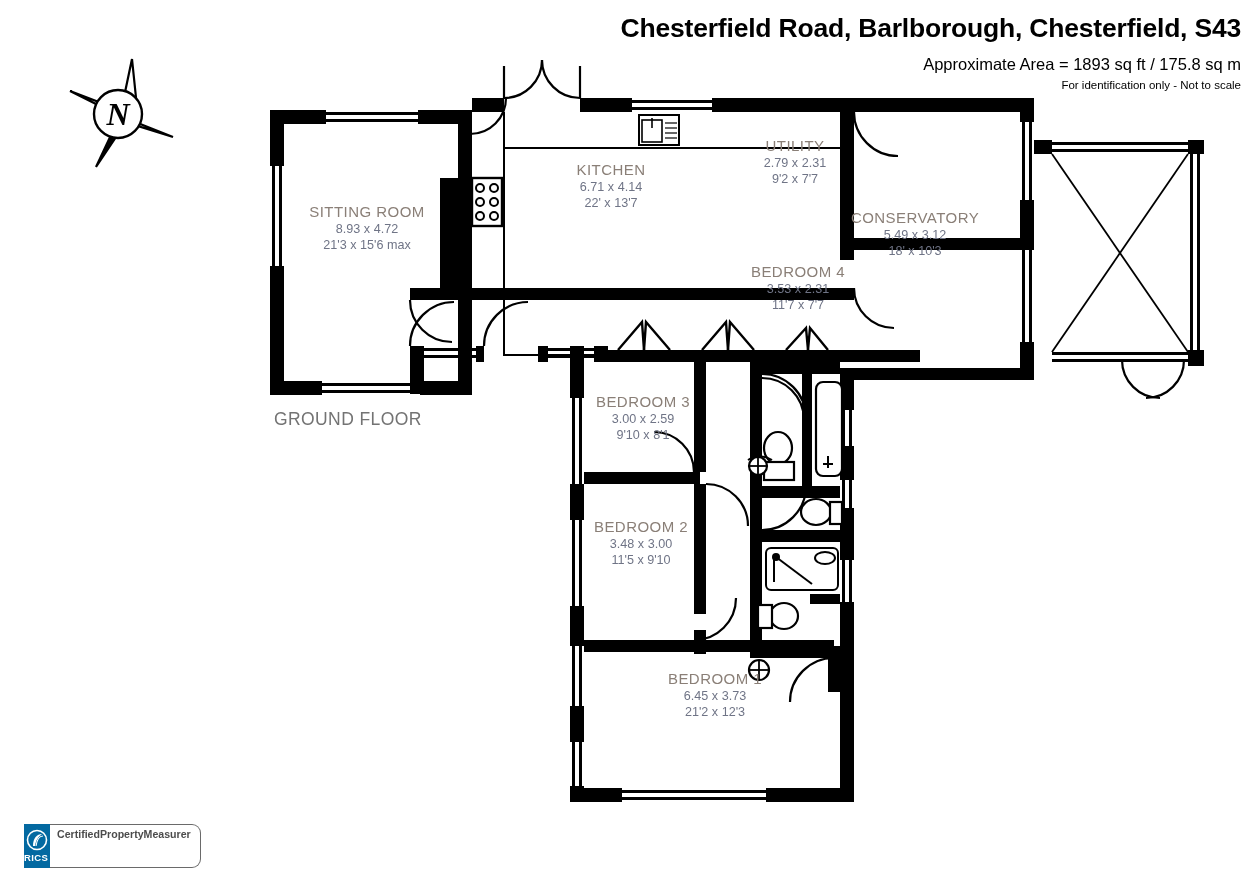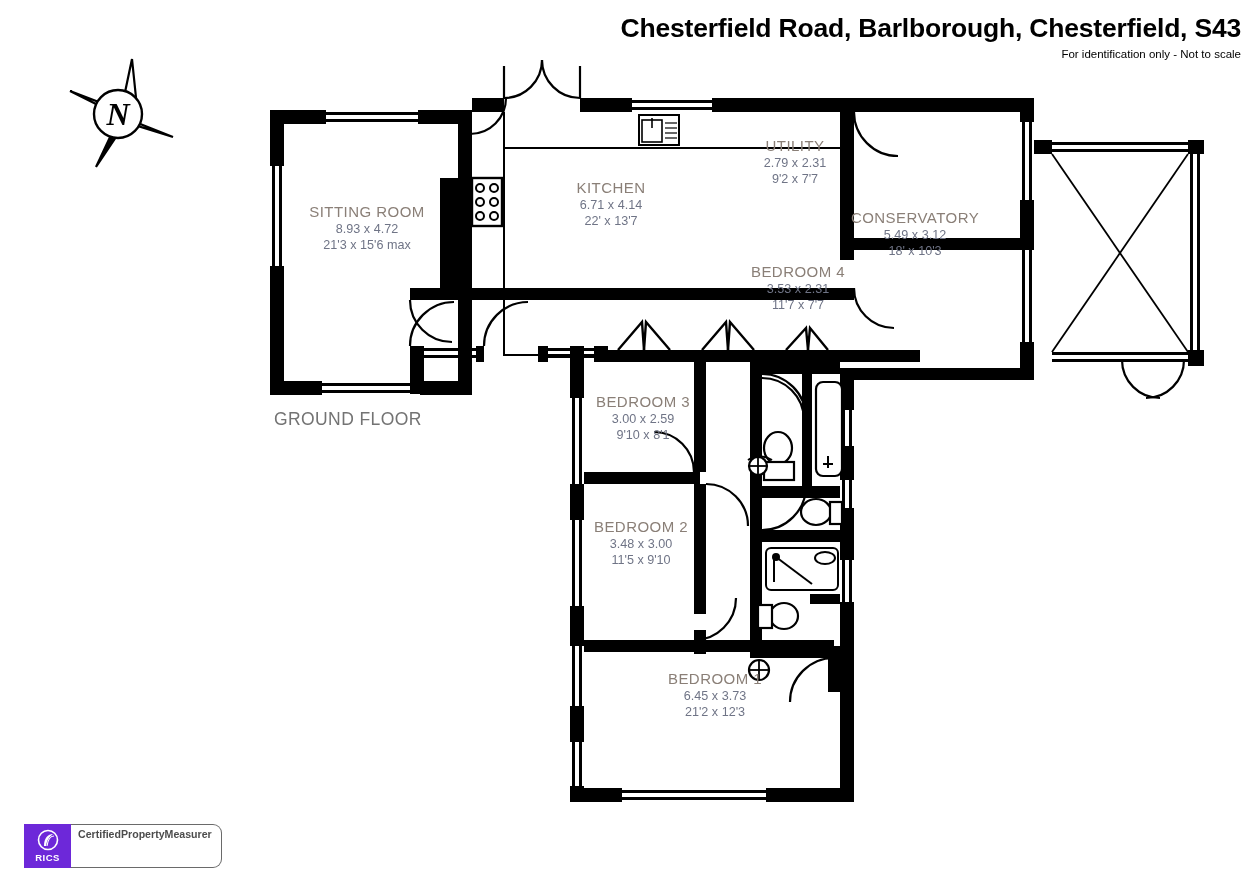--- a/index.html
+++ b/index.html
@@ -19,37 +19,38 @@
 
   
   .room{position:absolute;text-align:center;color:#8a7f77;line-height:1.28;white-space:nowrap;}
   .room .nm{font-size:15px;letter-spacing:0.45px;}
   .room .d1{font-size:12.6px;color:#6f7486;}
   .room .d2{font-size:12.6px;color:#6f7486;}
 
   
   .footer{position:absolute;left:24px;top:824px;display:flex;align-items:flex-start;}
   .rics-box{display:flex;align-items:stretch;height:44px;}
-  .rics-mark{width:47px;background:#6d28d9;display:flex;flex-direction:column;
-             align-items:center;justify-content:center;}
+  .rics-mark{width:26px;background:#0369a1;display:flex;flex-direction:column;
+             align-items:flex-start;justify-content:center;}
   .rics-word{color:#fff;font-size:9.5px;font-weight:bold;letter-spacing:0.4px;
              margin-top:1px;}
   .rics-text{border:1.6px solid #6a6a6a;border-left:none;border-radius:0 9px 9px 0;
              padding:3px 9px 3px 7px;display:flex;flex-direction:row;
              justify-content:center;}
   .rics-text span{font-size:10.6px;font-weight:bold;color:#4c4c4c;line-height:1.26;}
   .foot-copy{margin-left:14px;font-size:11.6px;color:#4a4a4a;line-height:1.42;padding-top:1px;}
 </style>
 </head>
 <body>
 
 <div id="stage">
 
   <div class="hdr">
     <div class="hdr-title">Chesterfield Road, Barlborough, Chesterfield, S43</div>
+    <div class="hdr-area">Approximate Area = 1893 sq ft / 175.8 sq m</div>
     <div class="hdr-note">For identification only - Not to scale</div>
   </div>
 
   <svg width="130" height="120" style="position:absolute;left:58px;top:55px;" viewBox="0 0 130 120">
 
     <polygon points="62,61 74,4 80,62" fill="#ffffff" stroke="#000" stroke-width="2.2"></polygon>
     <polygon points="62,61 12,36 64,56" fill="#ffffff" stroke="#000" stroke-width="2.2"></polygon>
     <polygon points="62,61 115,82 64,66" fill="#ffffff" stroke="#000" stroke-width="2.2"></polygon>
     <polygon points="62,61 38,112 70,64" fill="#000000" stroke="#000" stroke-width="2.2"></polygon>
     <circle cx="60" cy="59" r="24" fill="#ffffff" stroke="#000" stroke-width="2.4"></circle>
@@ -342,21 +343,21 @@
 
   </svg>
 
   <div class="floor-label">GROUND FLOOR</div>
 
   <div class="room" id="room-0" style="left: 367px; top: 228px; transform: translate(-50%, -50%);">
     <div class="nm">SITTING ROOM</div>
     <div class="d1">8.93 x 4.72</div>
     <div class="d2">21'3 x 15'6 max</div>
   </div>
-  <div class="room" id="room-1" style="left: 611px; top: 204px; transform: translate(-50%, -50%);">
+  <div class="room" id="room-1" style="left: 611px; top: 186px; transform: translate(-50%, -50%);">
     <div class="nm">KITCHEN</div>
     <div class="d1">6.71 x 4.14</div>
     <div class="d2">22' x 13'7</div>
   </div>
   <div class="room" id="room-2" style="left: 795px; top: 162px; transform: translate(-50%, -50%);">
     <div class="nm">UTILITY</div>
     <div class="d1">2.79 x 2.31</div>
     <div class="d2">9'2 x 7'7</div>
   </div>
   <div class="room" id="room-3" style="left: 915px; top: 234px; transform: translate(-50%, -50%);">

